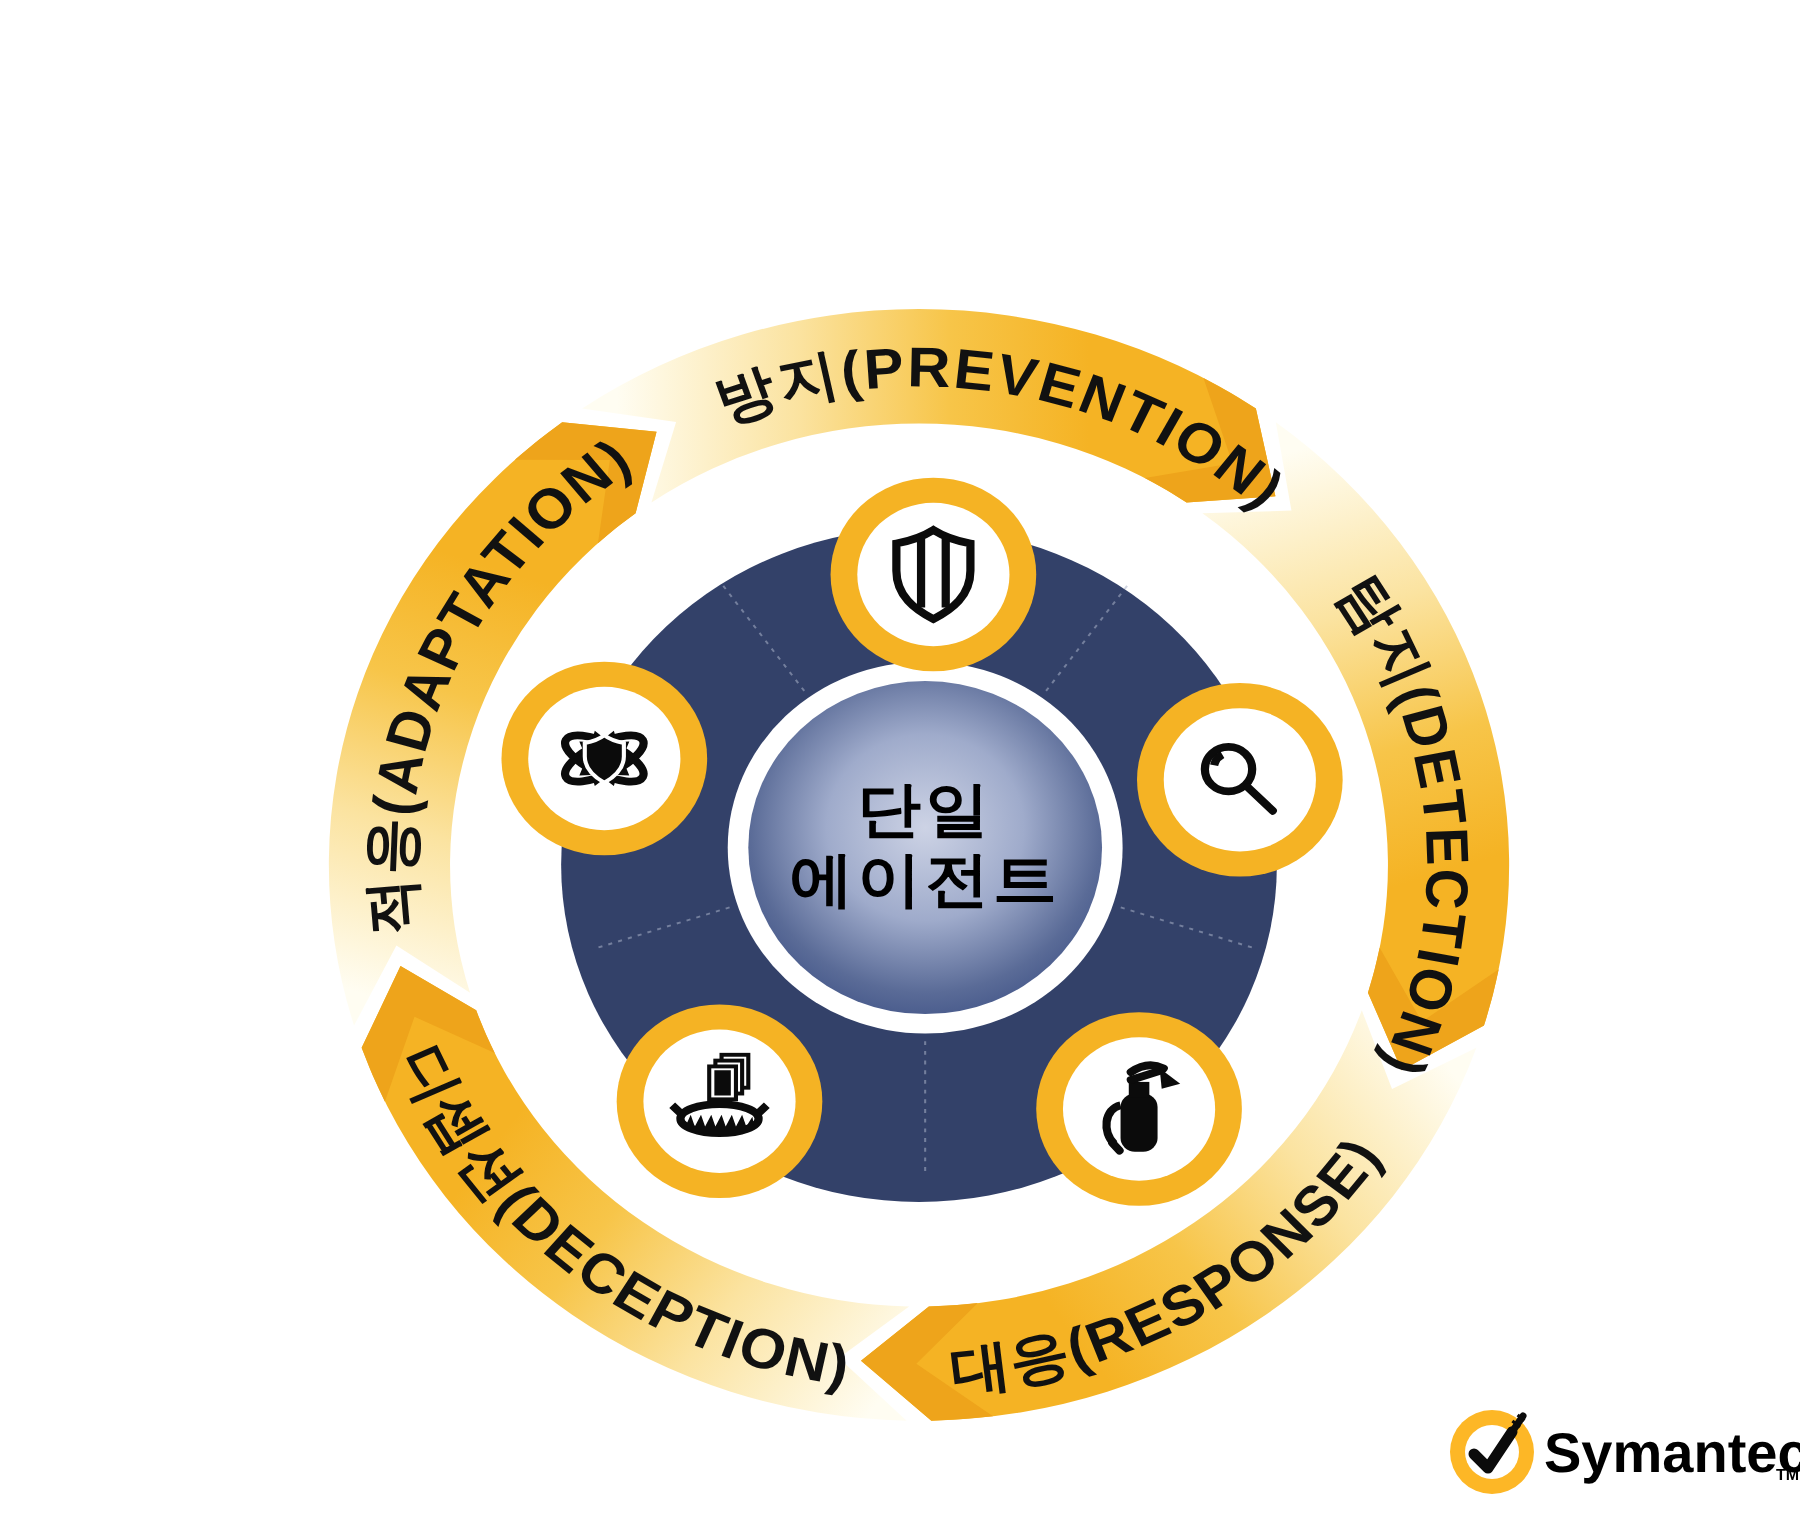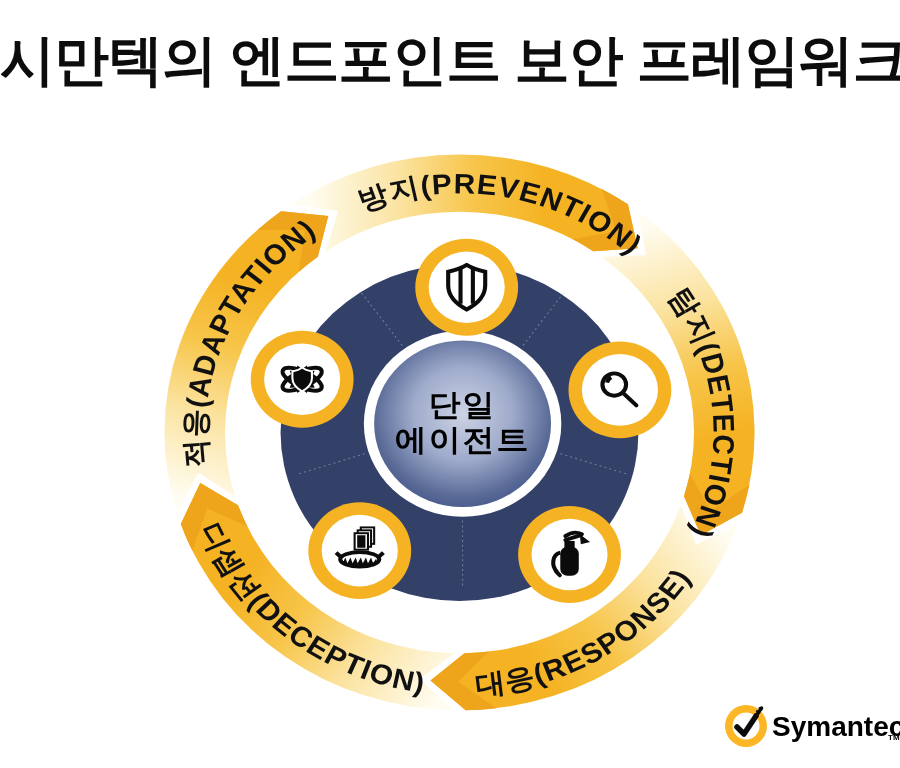--- a/index.html
+++ b/index.html
@@ -36,21 +36,20 @@
   .g-gold{stop-color:var(--gold);}
   .wordmark{font-size:28px;font-weight:700;fill:#000;letter-spacing:0px;
     font-family:"Liberation Sans","DejaVu Sans",sans-serif;}
   .tm{font-size:8px;font-weight:700;fill:#000;}
 </style>
 </head>
 <body>
 
 <div class="stage">
 
-  <div class="page-title">시만텍의 엔드포인트 보안 프레임워크</div>
 
   <svg class="diagram-svg" viewBox="0 0 600 600" preserveAspectRatio="none" aria-hidden="true">
     <defs>
       <linearGradient id="gradPrev" gradientUnits="userSpaceOnUse" x1="153.1" y1="88.5" x2="446.9" y2="88.5">
         <stop offset="0" class="g-pale"></stop>
           <stop offset="0.3" class="g-light"></stop>
           <stop offset="0.55" class="g-mid"></stop>
           <stop offset="0.78" class="g-gold"></stop>
           <stop offset="1" class="g-gold"></stop>
       </linearGradient>

